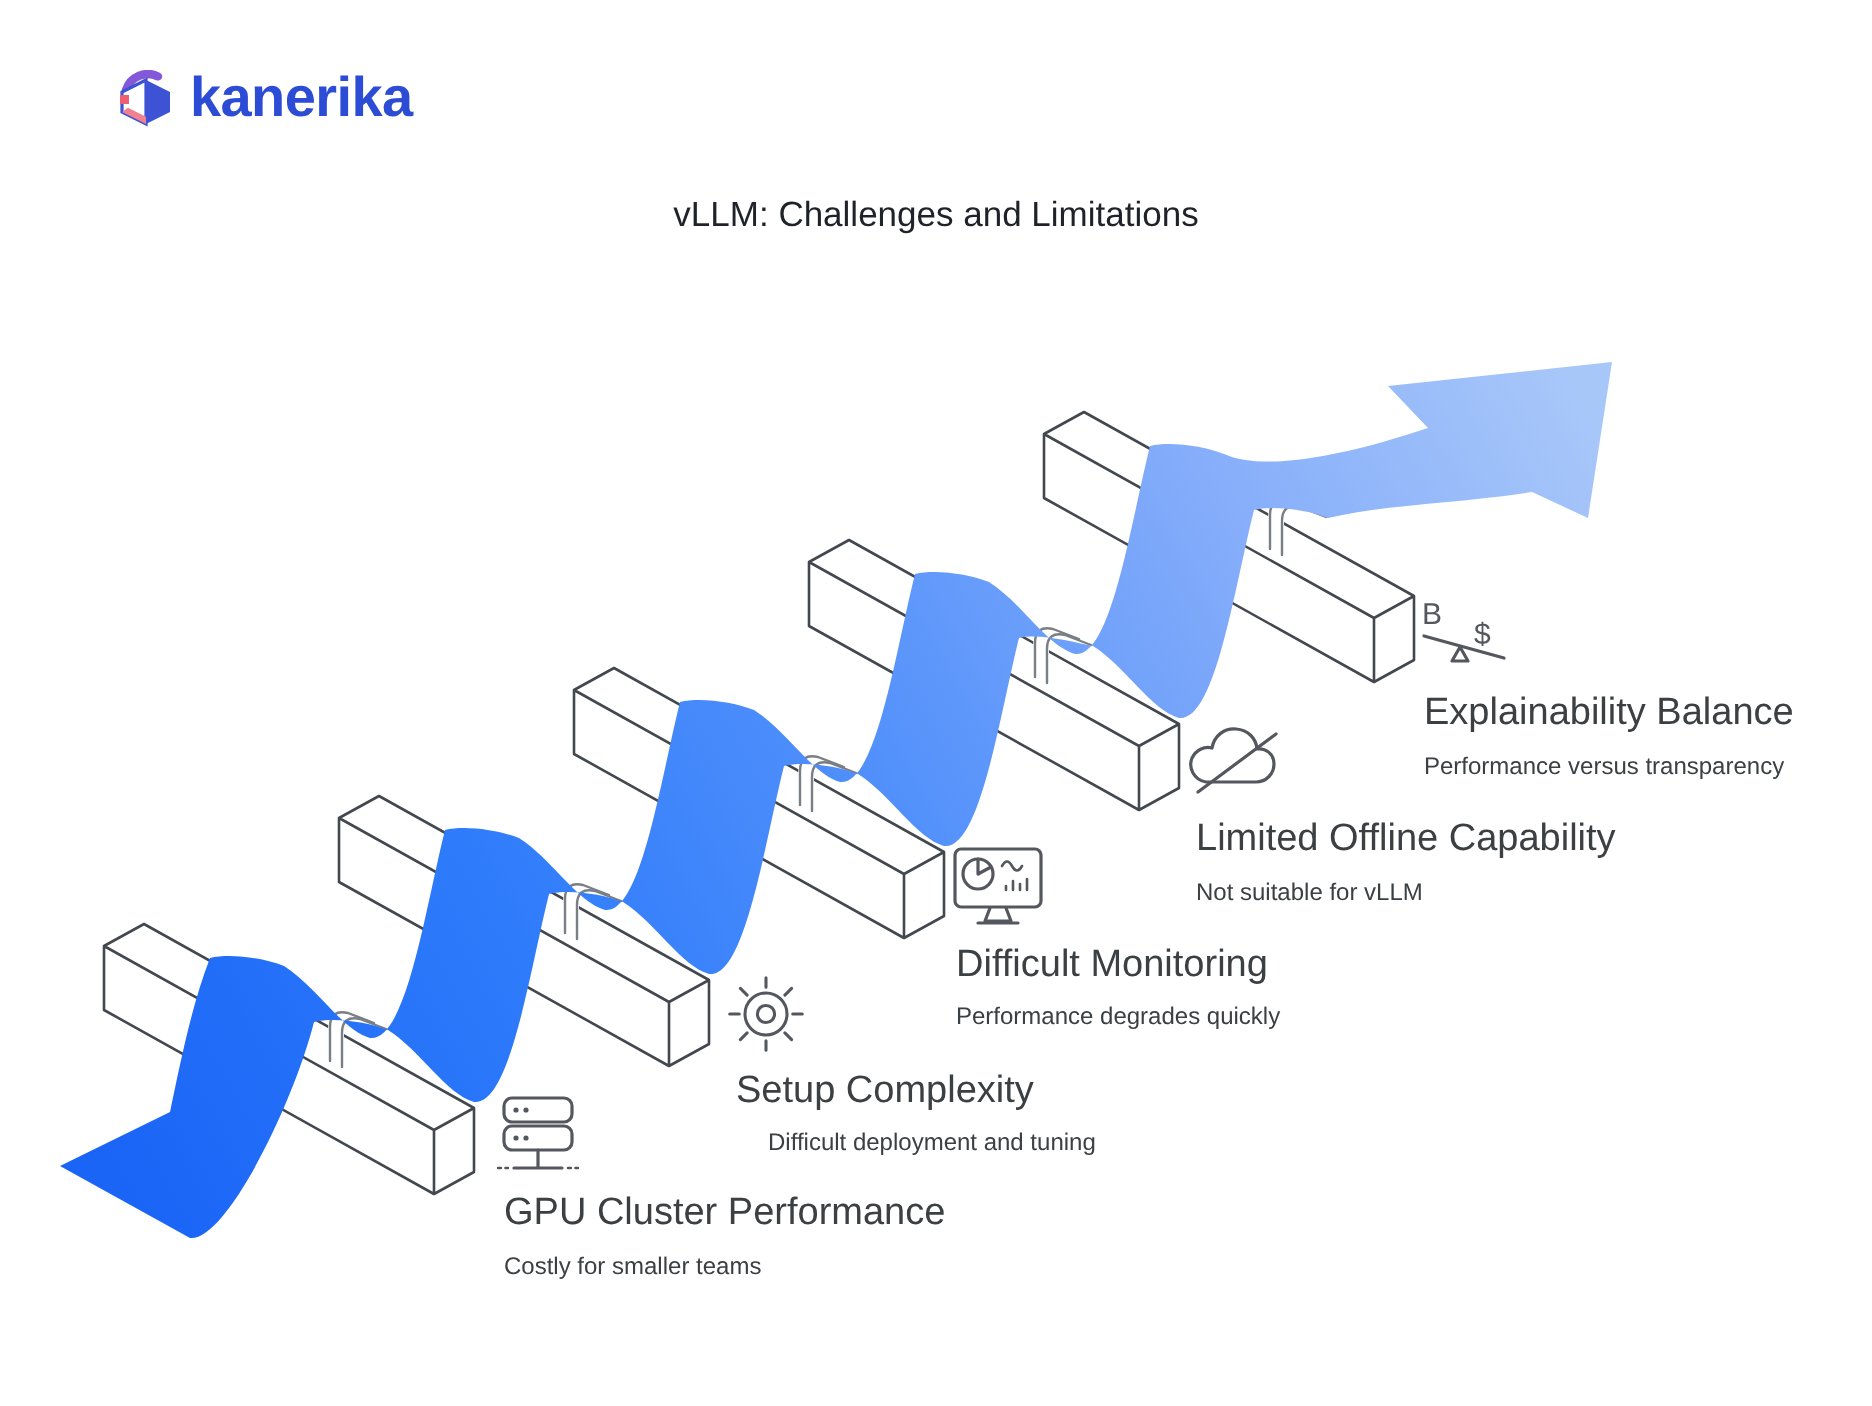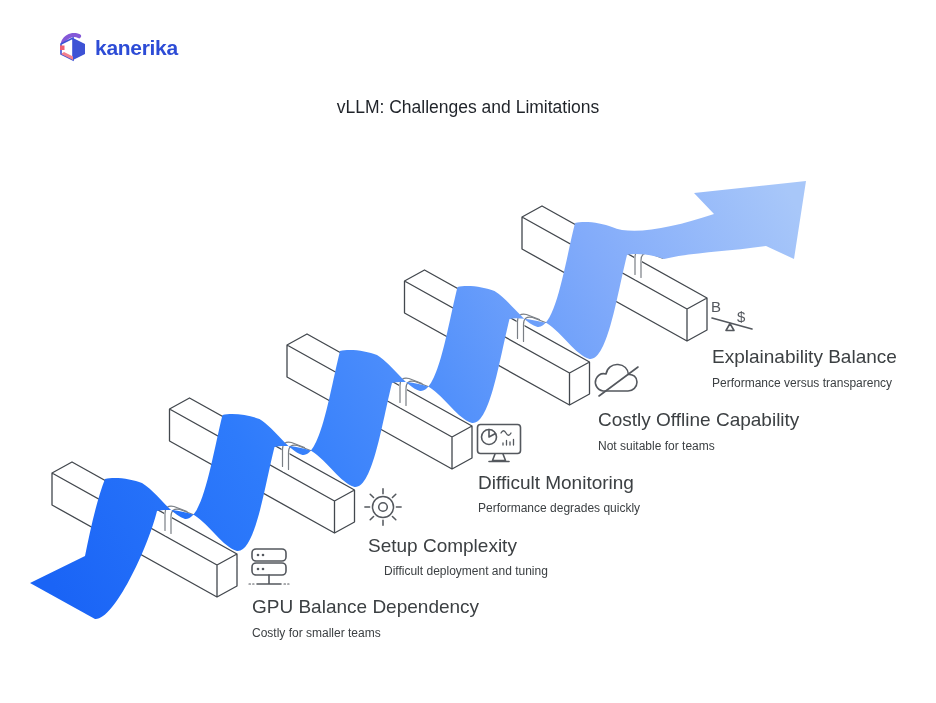--- a/index.html
+++ b/index.html
@@ -2,21 +2,21 @@
 <html><head>
 <meta charset="utf-8">
 <style>
   html,body{margin:0;padding:0}
   body{
     width:936px;height:703px;position:relative;overflow:hidden;
     background:#ffffff;font-family:"Liberation Sans",sans-serif;
   }
   
   .logo{position:absolute;left:60px;top:33px;display:flex;align-items:center;gap:8px}
-  .logo-text{font-size:21px;font-weight:bold;color:#2d4cd6;letter-spacing:-0.3px}
+  .logo-text{font-size:28px;font-weight:bold;color:#2d4cd6;letter-spacing:-0.3px}
   
   .main-title{position:absolute;left:0;right:0;top:97px;text-align:center;
     font-size:17.5px;font-weight:normal;color:#1f2329}
   
   .diagram-svg{position:absolute;left:0;top:0;width:936px;height:703px}
   .bar{fill:#ffffff;stroke-width:1.3;stroke-linejoin:round}
   .ribbon{stroke:none}
   .loop-white{stroke:#ffffff;stroke-width:8;fill:none;stroke-linecap:round;stroke-linejoin:round}
   .loop-grey{stroke:#7a7f85;stroke-width:1.2;fill:none;stroke-linecap:round;stroke-linejoin:round}
   
@@ -142,21 +142,21 @@
       <path d="M2,38 h5 M37,38 h5" stroke-dasharray="1.5,2.2" stroke-width="1.2"></path>
     </g>
     <g class="icon-fill">
       <circle cx="11" cy="9" r="1.3"></circle>
         <circle cx="16" cy="9" r="1.3"></circle>
       <circle cx="11" cy="23" r="1.3"></circle>
         <circle cx="16" cy="23" r="1.3"></circle>
     </g>
   </svg>
 </div>
-<div class="item-label" style="left:252px;top:596px">GPU Balance Dependency</div>
+<div class="item-label" style="left:252px;top:596px">GPU Cluster Performance</div>
 <div class="item-desc" style="left:252px;top:626px">Costly for smaller teams</div>
 
 <div class="icon-box" style="left:362px;top:486px">
   <svg width="42" height="42" viewBox="0 0 44 44">
     <g class="icon-stroke" stroke="#54585e">
       <circle cx="22" cy="22" r="11"></circle>
       <circle cx="22" cy="22" r="4.5"></circle>
       <path d="M36,22 L41,22 M8,22 L3,22 M22,8 L22,3 M22,36 L22,41
                M31.9,12.1 L35.4,8.6 M12.1,12.1 L8.6,8.6 M31.9,31.9 L35.4,35.4 M12.1,31.9 L8.6,35.4"></path>
     </g>
@@ -188,22 +188,22 @@
                C5,34 2,28 4,23
                C6,19 10,17 14,18
                C15,12 20,8 26,8.5
                C32,9 36,13 36.5,18.5
                C41,18 45,21 45,26
                C45,31 41,35 36,35 Z"></path>
       <path d="M7,40 L46,11"></path>
     </g>
   </svg>
 </div>
-<div class="item-label" style="left:598px;top:409px">Costly Offline Capability</div>
-<div class="item-desc" style="left:598px;top:439px">Not suitable for teams</div>
+<div class="item-label" style="left:598px;top:409px">Limited Offline Capability</div>
+<div class="item-desc" style="left:598px;top:439px">Not suitable for vLLM</div>
 
 <div class="icon-box" style="left:706px;top:296px">
   <svg width="52" height="42" viewBox="0 0 52 42">
     <g class="icon-stroke" stroke="#54585e">
       <path d="M6,22 L46,33"></path>
       <path d="M24,27.5 L28,34.5 H20 Z"></path>
     </g>
     <text x="5" y="16" class="icon-char">B</text>
     <text x="31" y="26" class="icon-char">$</text>
   </svg>

